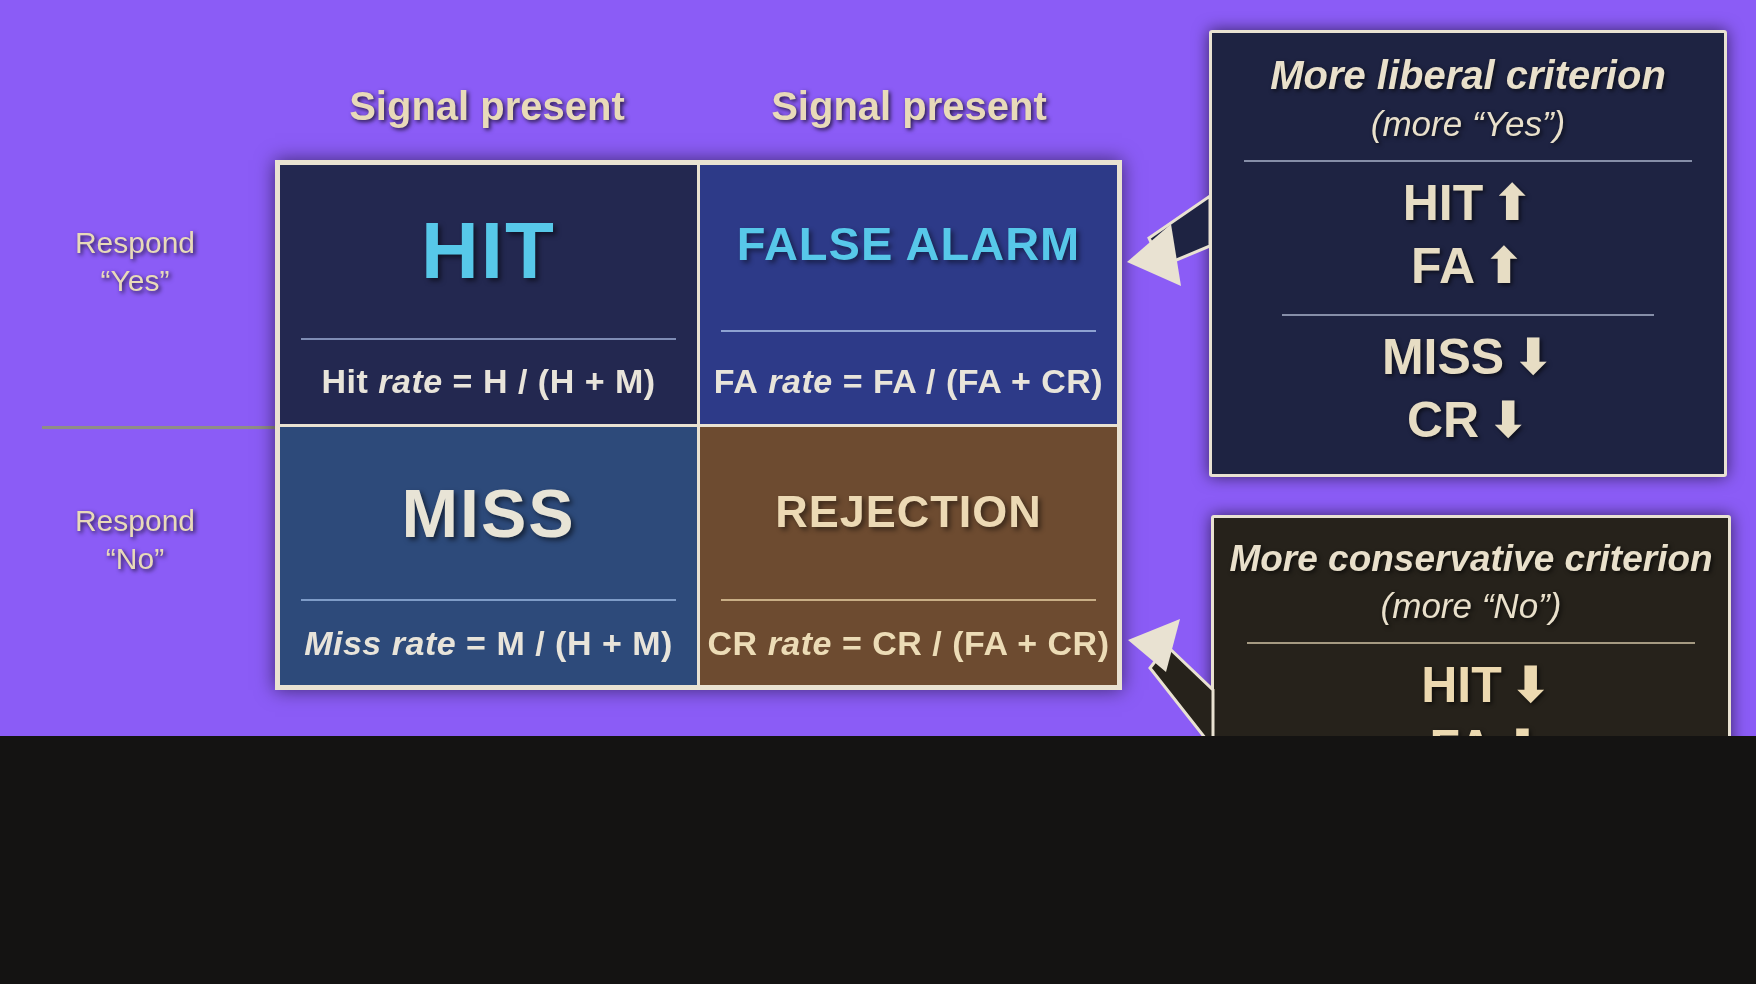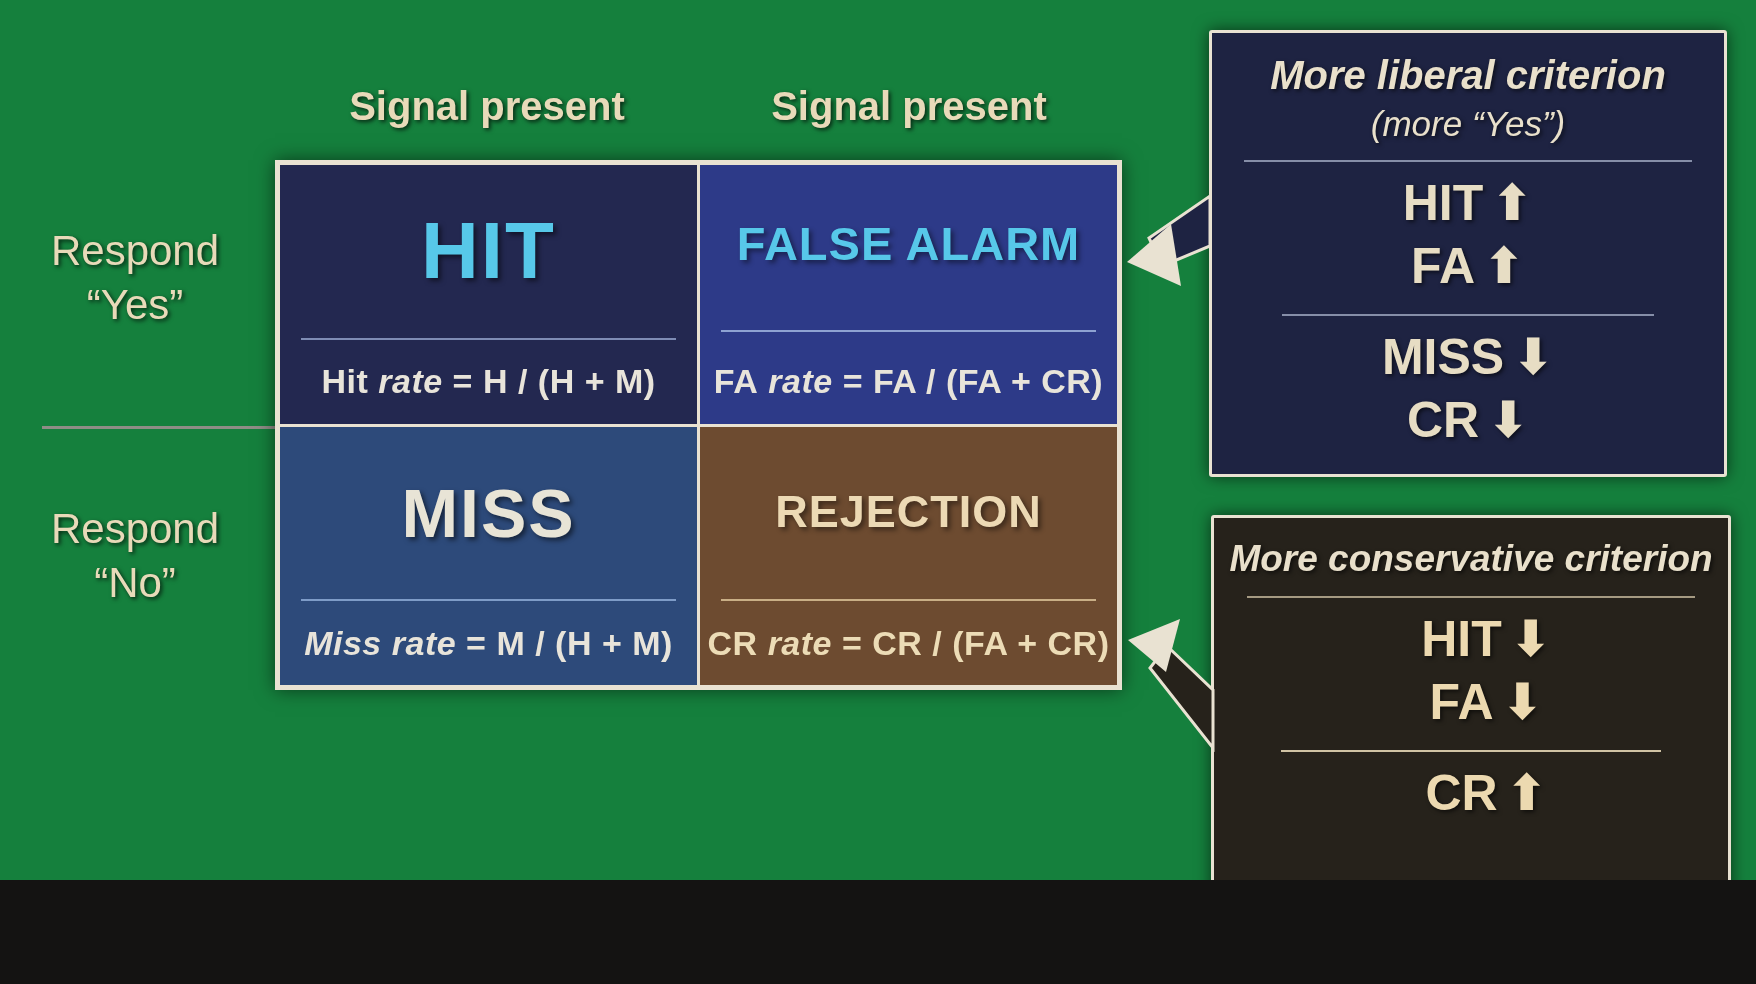--- a/index.html
+++ b/index.html
@@ -1,33 +1,33 @@
 <!DOCTYPE html>
 <html><head>
 <meta charset="utf-8">
 <style>
   html,body{margin:0;padding:0;background:#141312;}
   .stage{
-    position:relative; width:1756px; height:880px; overflow:hidden;
-    background:#15803d;
+    position:relative; width:1756px; height:736px; overflow:hidden;
+    background:#8b5cf6;
     font-family:"Liberation Sans", sans-serif;
     color:#e8dab9;
   }
   
   .col-header{
     position:absolute; top:84px; width:418px; text-align:center;
     font-size:40px; font-weight:bold; color:#e8dab9;
     text-shadow:2px 2px 4px rgba(0,0,0,.7);
   }
   #hdr-present{left:278px;}
   #hdr-absent{left:700px;}
   
   .row-header{
     position:absolute; left:18px; width:234px; text-align:center;
-    font-size:42px; font-weight:normal; color:#e8dab9; line-height:1.28;
+    font-size:30px; font-weight:normal; color:#e8dab9; line-height:1.28;
     text-shadow:2px 2px 4px rgba(0,0,0,.7);
   }
   #row-yes{top:224px;}
   #row-no{top:502px;}
   .row-divider{
     position:absolute; left:42px; top:426px; width:236px; height:3px;
     background:#8f8d86;
   }
   
   .matrix{
@@ -174,20 +174,21 @@
     <div class="callout-entry">
       <span>MISS</span><span class="arrow-glyph">⬇</span>
     </div>
     <div class="callout-entry">
       <span>CR</span><span class="arrow-glyph">⬇</span>
     </div>
   </div>
 
   <div class="callout" id="callout-conservative">
     <div class="callout-title">More conservative criterion</div>
+    <div class="callout-subtitle">(more “No”)</div>
     <div class="callout-divider cd-wide"></div>
     <div class="callout-entry">
       <span>HIT</span><span class="arrow-glyph">⬇</span>
     </div>
     <div class="callout-entry">
       <span>FA</span><span class="arrow-glyph">⬇</span>
     </div>
     <div class="callout-divider cd-narrow"></div>
     <div class="callout-entry">
       <span>CR</span><span class="arrow-glyph">⬆</span>

